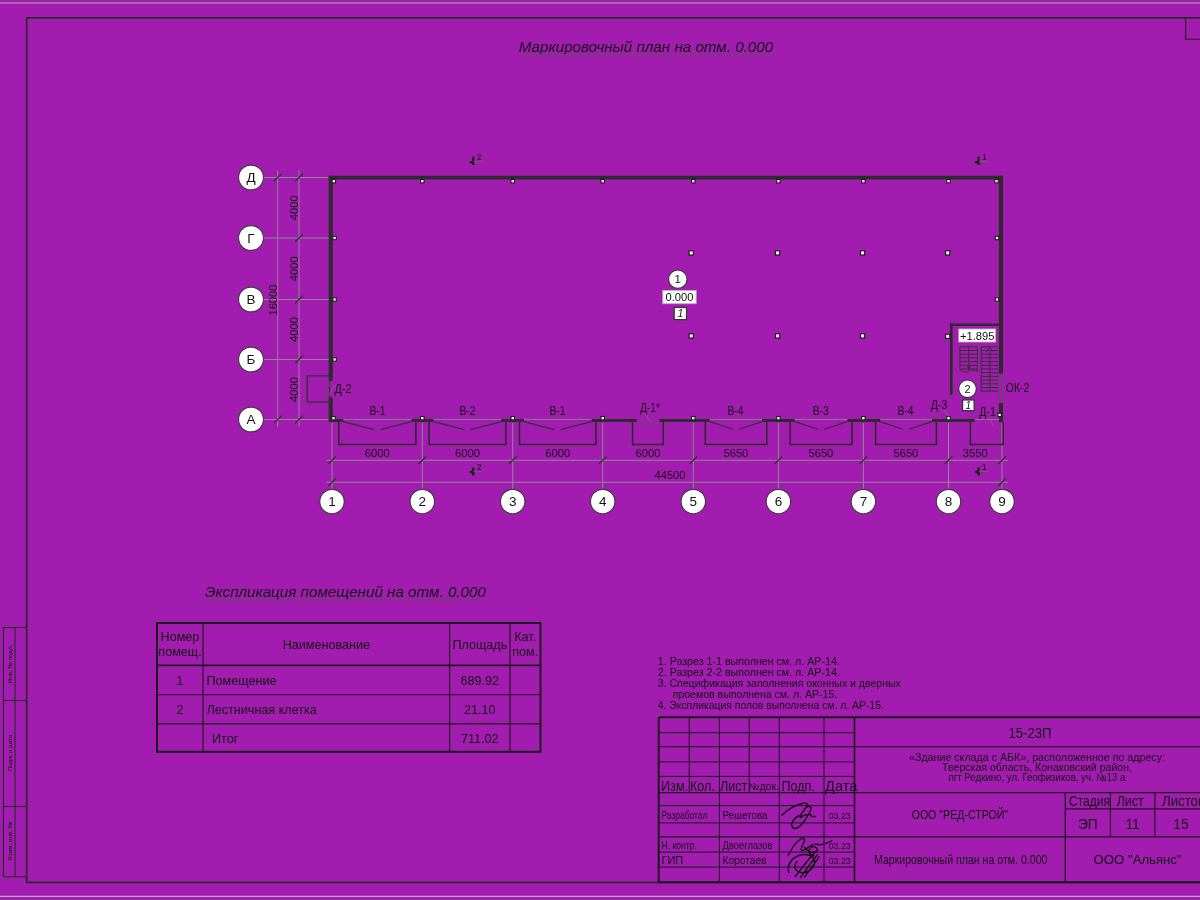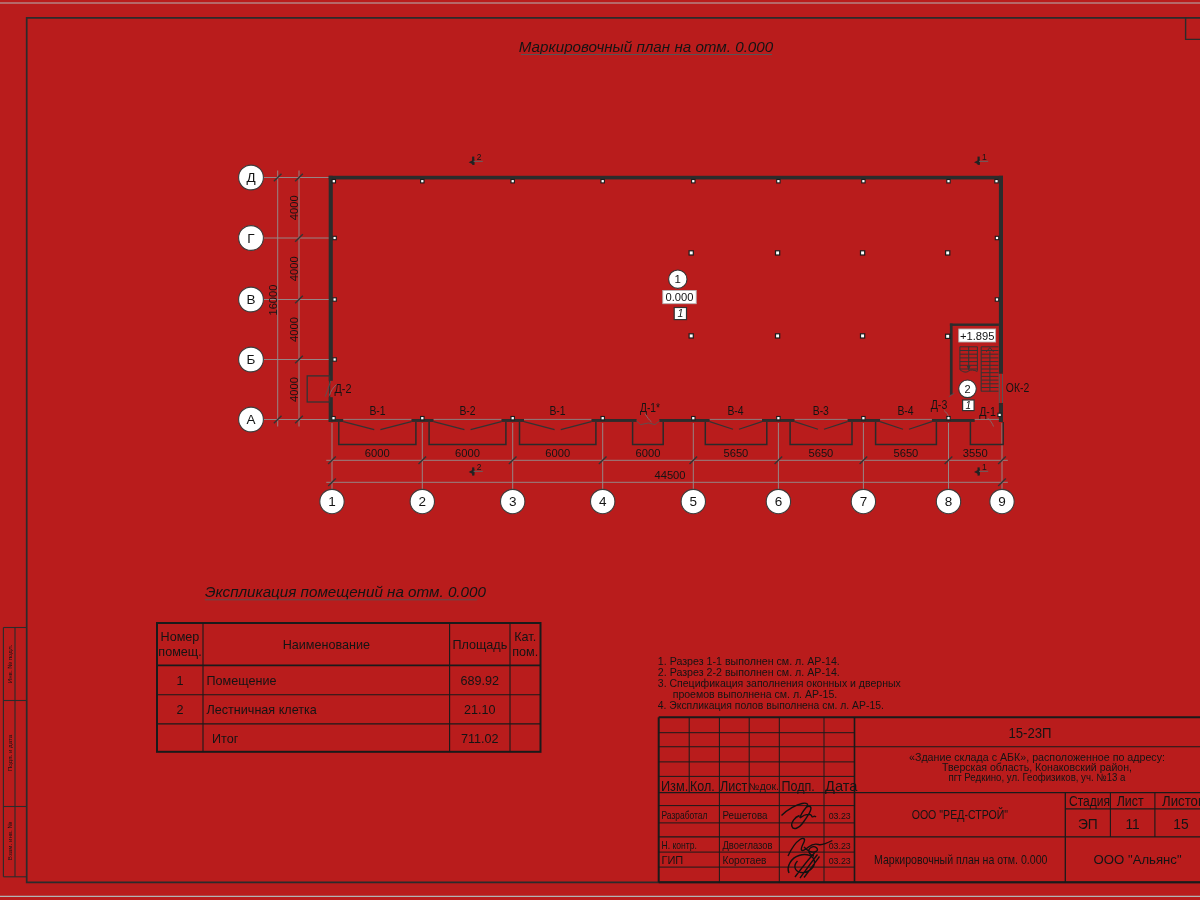--- a/index.html
+++ b/index.html
@@ -1,16 +1,16 @@
 <!DOCTYPE html>
 <html><head>
 <meta charset="utf-8">
 <style>
   html,body{margin:0;padding:0;background:#fff;width:1200px;height:900px;overflow:hidden;}
-  #page{position:relative;width:1200px;height:900px;background:#b91c1c;font-family:"Liberation Sans",sans-serif;text-align:center;-webkit-font-smoothing:antialiased;}
+  #page{position:relative;width:1200px;height:900px;background:#a21caf;font-family:"Liberation Sans",sans-serif;text-align:center;-webkit-font-smoothing:antialiased;}
   svg text{font-family:"Liberation Sans",sans-serif;fill:#141414;}
 </style>
 </head>
 <body>
 <div id="page">
 <svg width="1200" height="900" viewBox="0 0 1200 900" xmlns="http://www.w3.org/2000/svg">
 
 <line x1="0" y1="3" x2="1200" y2="3" stroke="#b3b3b3" stroke-width="1.2"></line>
 <line x1="0" y1="896.3" x2="1200" y2="896.3" stroke="#b3b3b3" stroke-width="1.2"></line>
 

